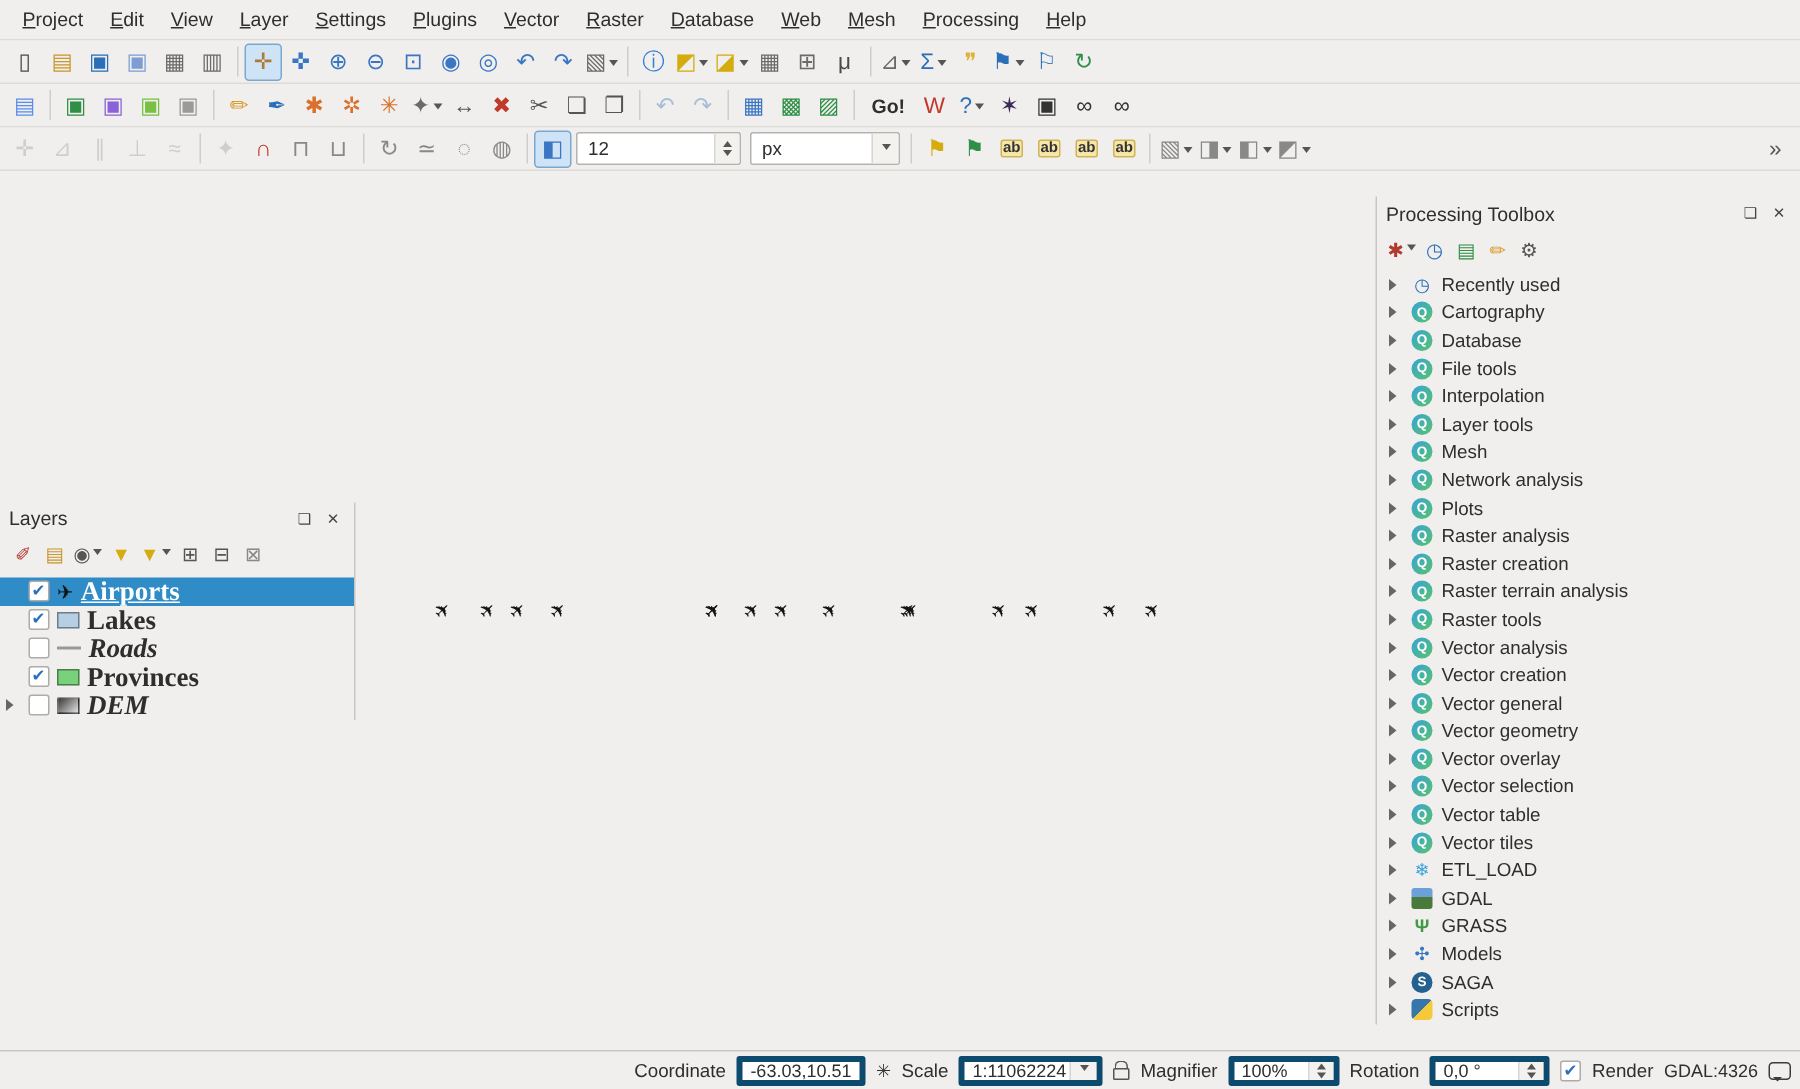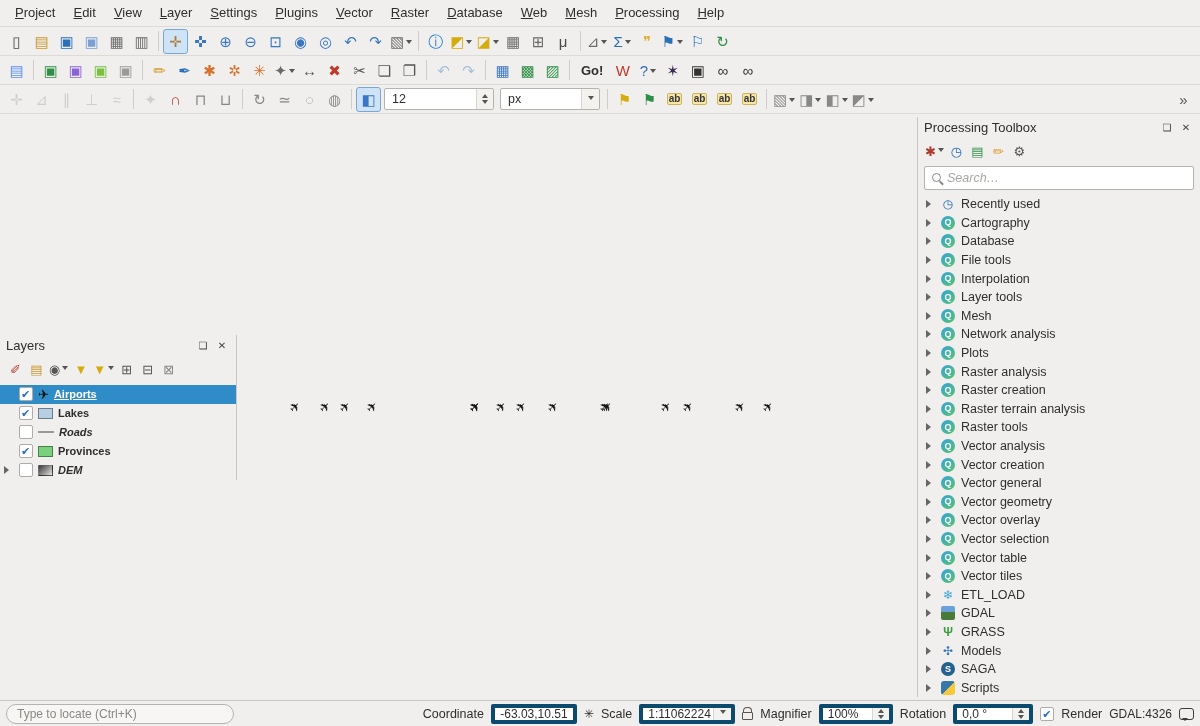--- a/index.html
+++ b/index.html
@@ -61,21 +61,21 @@
   .checkbox { width:14px; height:14px; background:#fff; border:1px solid #aeaca9; border-radius:2px;
               position:relative; flex:0 0 14px; }
   .checkbox.checked::after { content:"✔"; position:absolute; left:1px; top:-1px; font-size:11px;
                              color:#2b6fc0; line-height:14px; }
   .plane-ic { font-size:13px; color:#111; line-height:1; }
   .line-ic { width:16px; border-top:2px solid #999; }
   .swatch { width:15px; height:11px; border:1px solid rgba(0,0,0,.4); flex:0 0 15px; }
   .swatch.lake { background:#b6cfe4; }
   .swatch.prov { background:#7ad17c; }
   .swatch.dem { background:linear-gradient(135deg,#3d3d3d,#e2e2e2); }
-  .layer-label { font-weight:bold; font-size:11px; }
+  .layer-label { font-weight:bold; font-size:18px;font-family:Liberation Serif, serif; }
   .layer-label.italic { font-style:italic; }
   .layer-row.selected .layer-label { text-decoration:underline; color:#fff; }
 
   .map-wrap { flex:1; position:relative; background:#fff; min-width:0; }
   .map-wrap svg { position:absolute; inset:0; width:100%; height:100%; }
   .airport-marker { position:absolute; font-size:13px; color:#141414;
                     transform:translate(-50%,-50%) rotate(-45deg); line-height:1; }
 
   .search-box { margin:1px 6px 4px 6px; height:24px; background:#fff; border:1px solid #b5b3b0;
                 border-radius:2px; display:flex; align-items:center; padding:0 7px; gap:6px; }
@@ -576,24 +576,20 @@
         <div class="tb-btn">
           <span class="glyph" style="color: rgb(47, 143, 70);">▤</span>
         </div>
         <div class="tb-btn">
           <span class="glyph" style="color: rgb(217, 154, 43);">✏</span>
         </div>
         <div class="tb-btn">
           <span class="glyph" style="color: rgb(85, 85, 85);">⚙</span>
         </div>
       </div>
-    <div class="search-box">
-      <span class="search-icon"></span>
-      <input placeholder="Search…" style="">
-    </div>
     <div class="toolbox-tree">
         <div class="tox-row">
           <span class="tox-arrow">
             <i class="tri-r"></i>
           </span>
           <span class="ic14" style="color: rgb(42, 111, 184);">◷</span>
           <span class="tox-label">Recently used</span>
         </div>
         <div class="tox-row">
           <span class="tox-arrow">
@@ -776,21 +772,20 @@
           </span>
           <span class="ic14 py-icon"></span>
           <span class="tox-label">Scripts</span>
         </div>
       </div>
   </div>
 
 </div>
 
 <div class="statusbar">
-  <input class="locate-box" placeholder="Type to locate (Ctrl+K)" style="">
   <div class="sb-right">
     <span class="sb-label">Coordinate</span>
     <div class="sb-input coord">-63.03,10.51</div>
     <span class="sb-icon">✳</span>
     <span class="sb-label">Scale</span>
     <div class="sb-combo">
       <span class="val">1:11062224</span>
       <span class="combo-arrow">
           <i class="tri-d"></i>
         </span>

